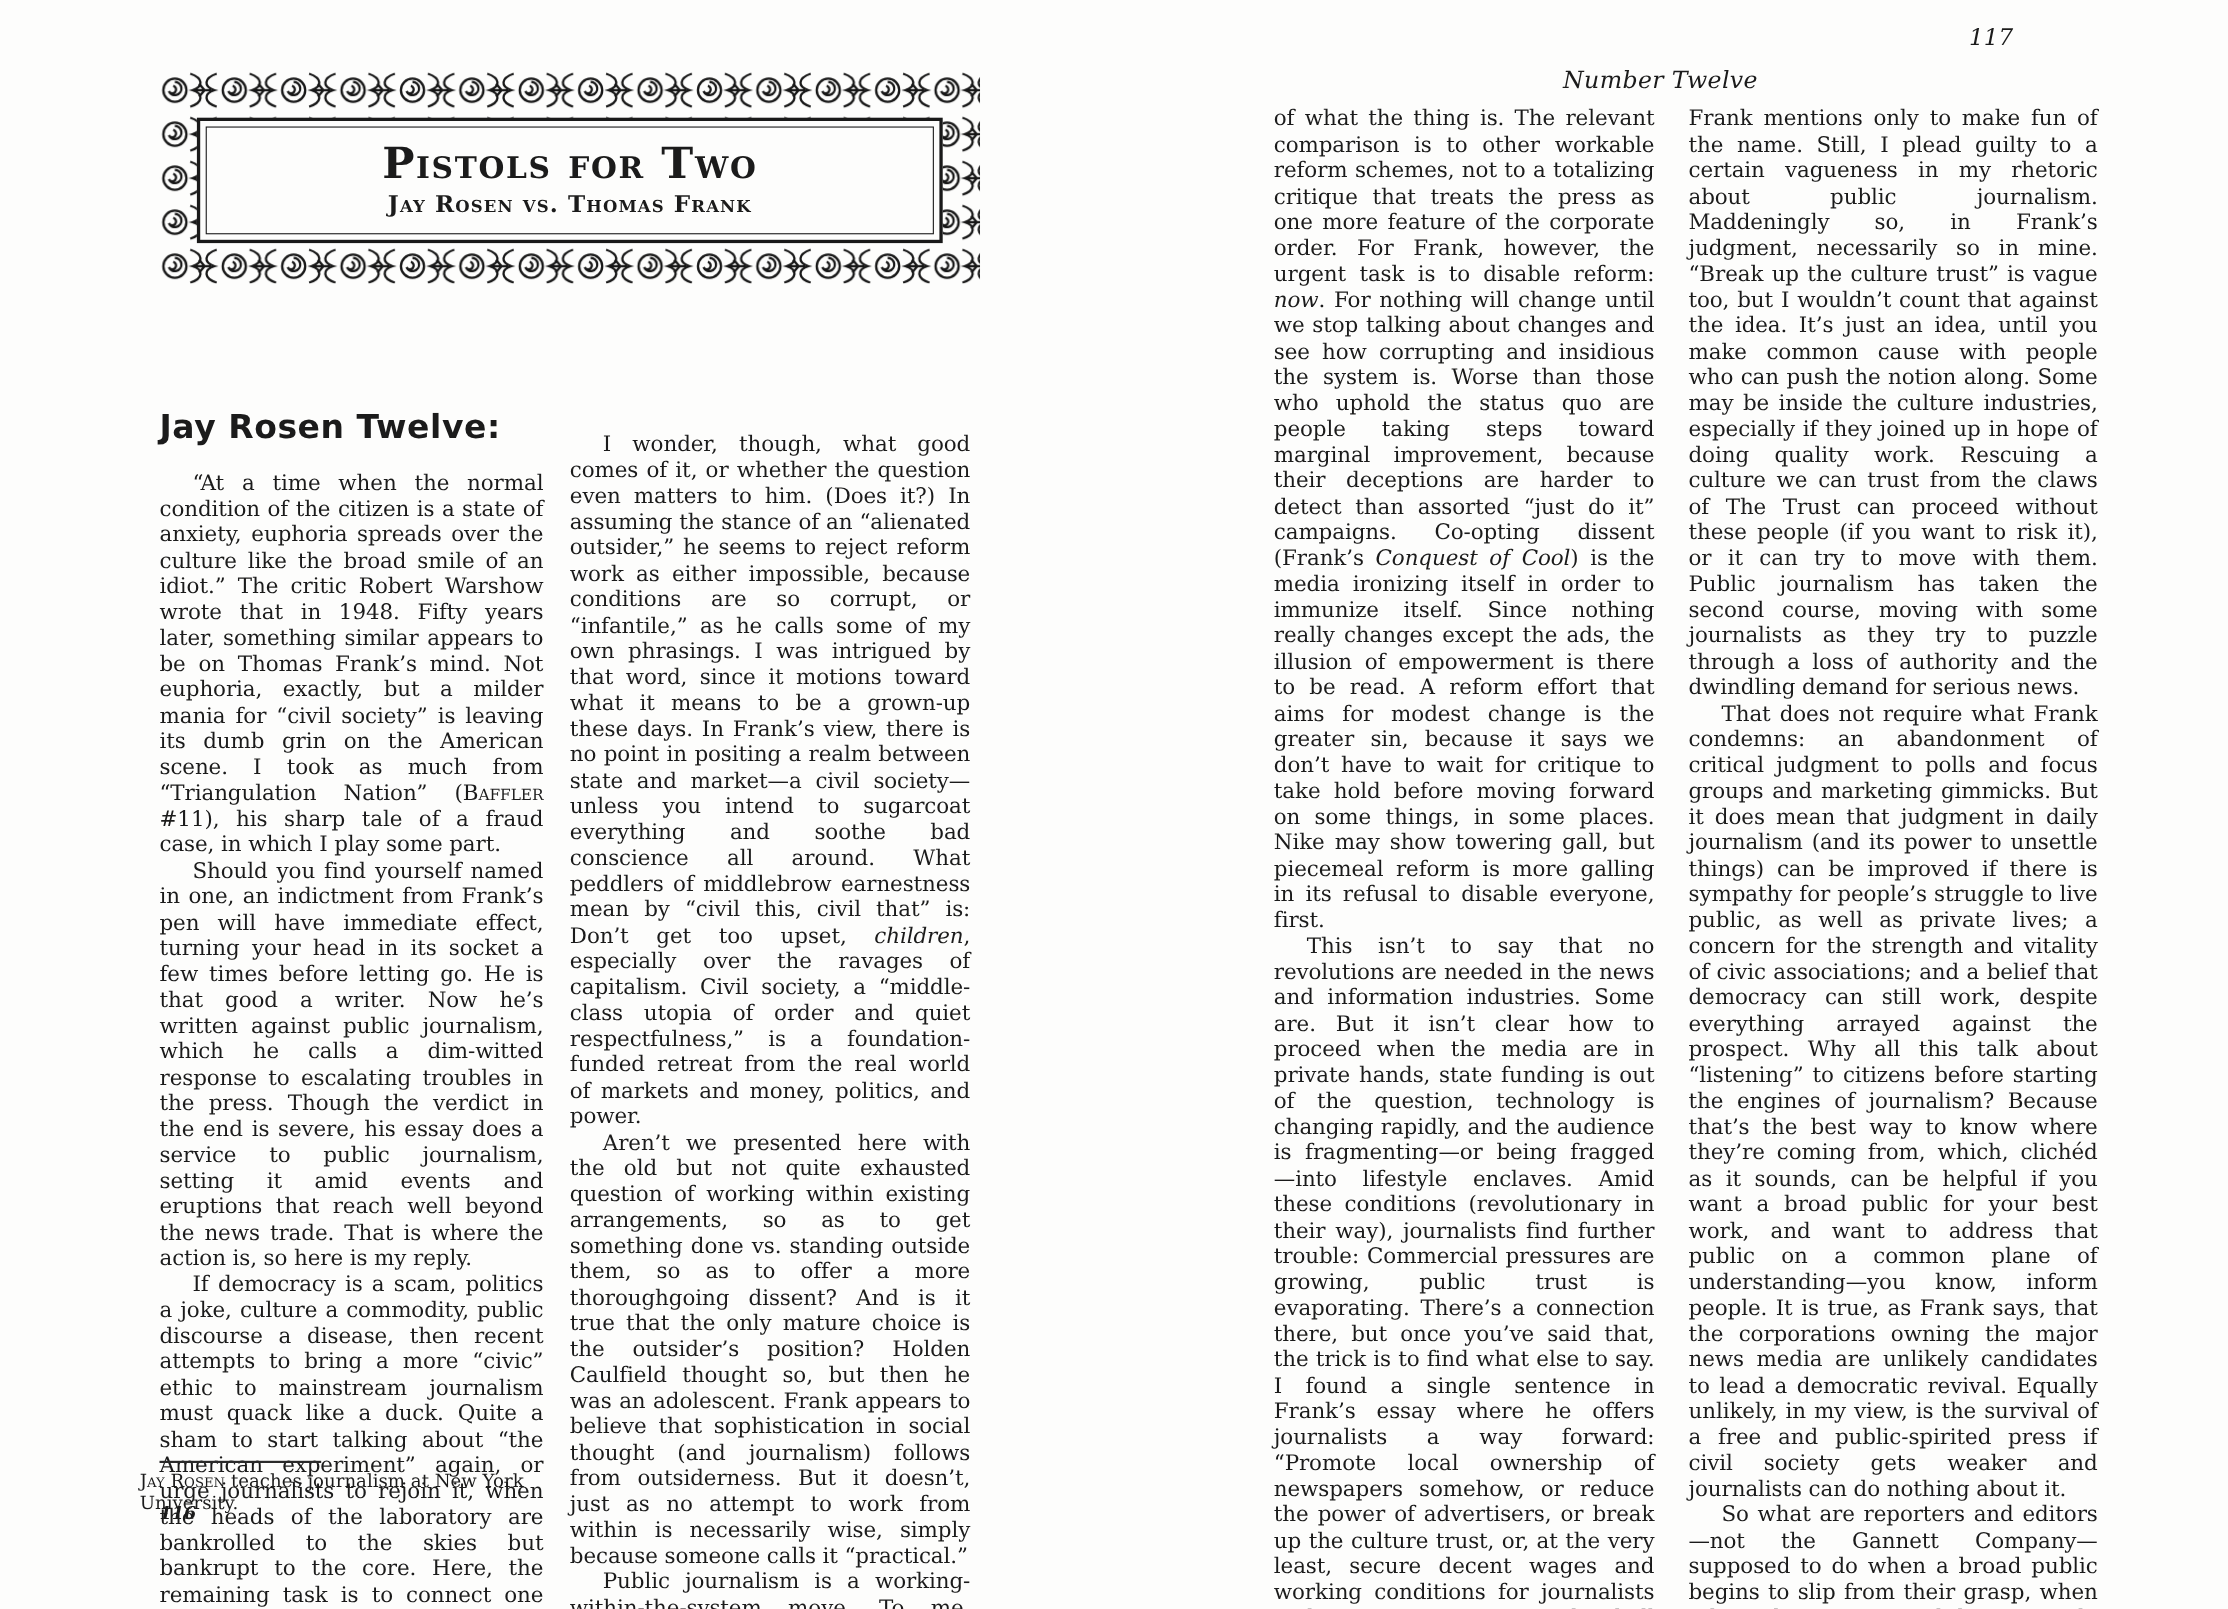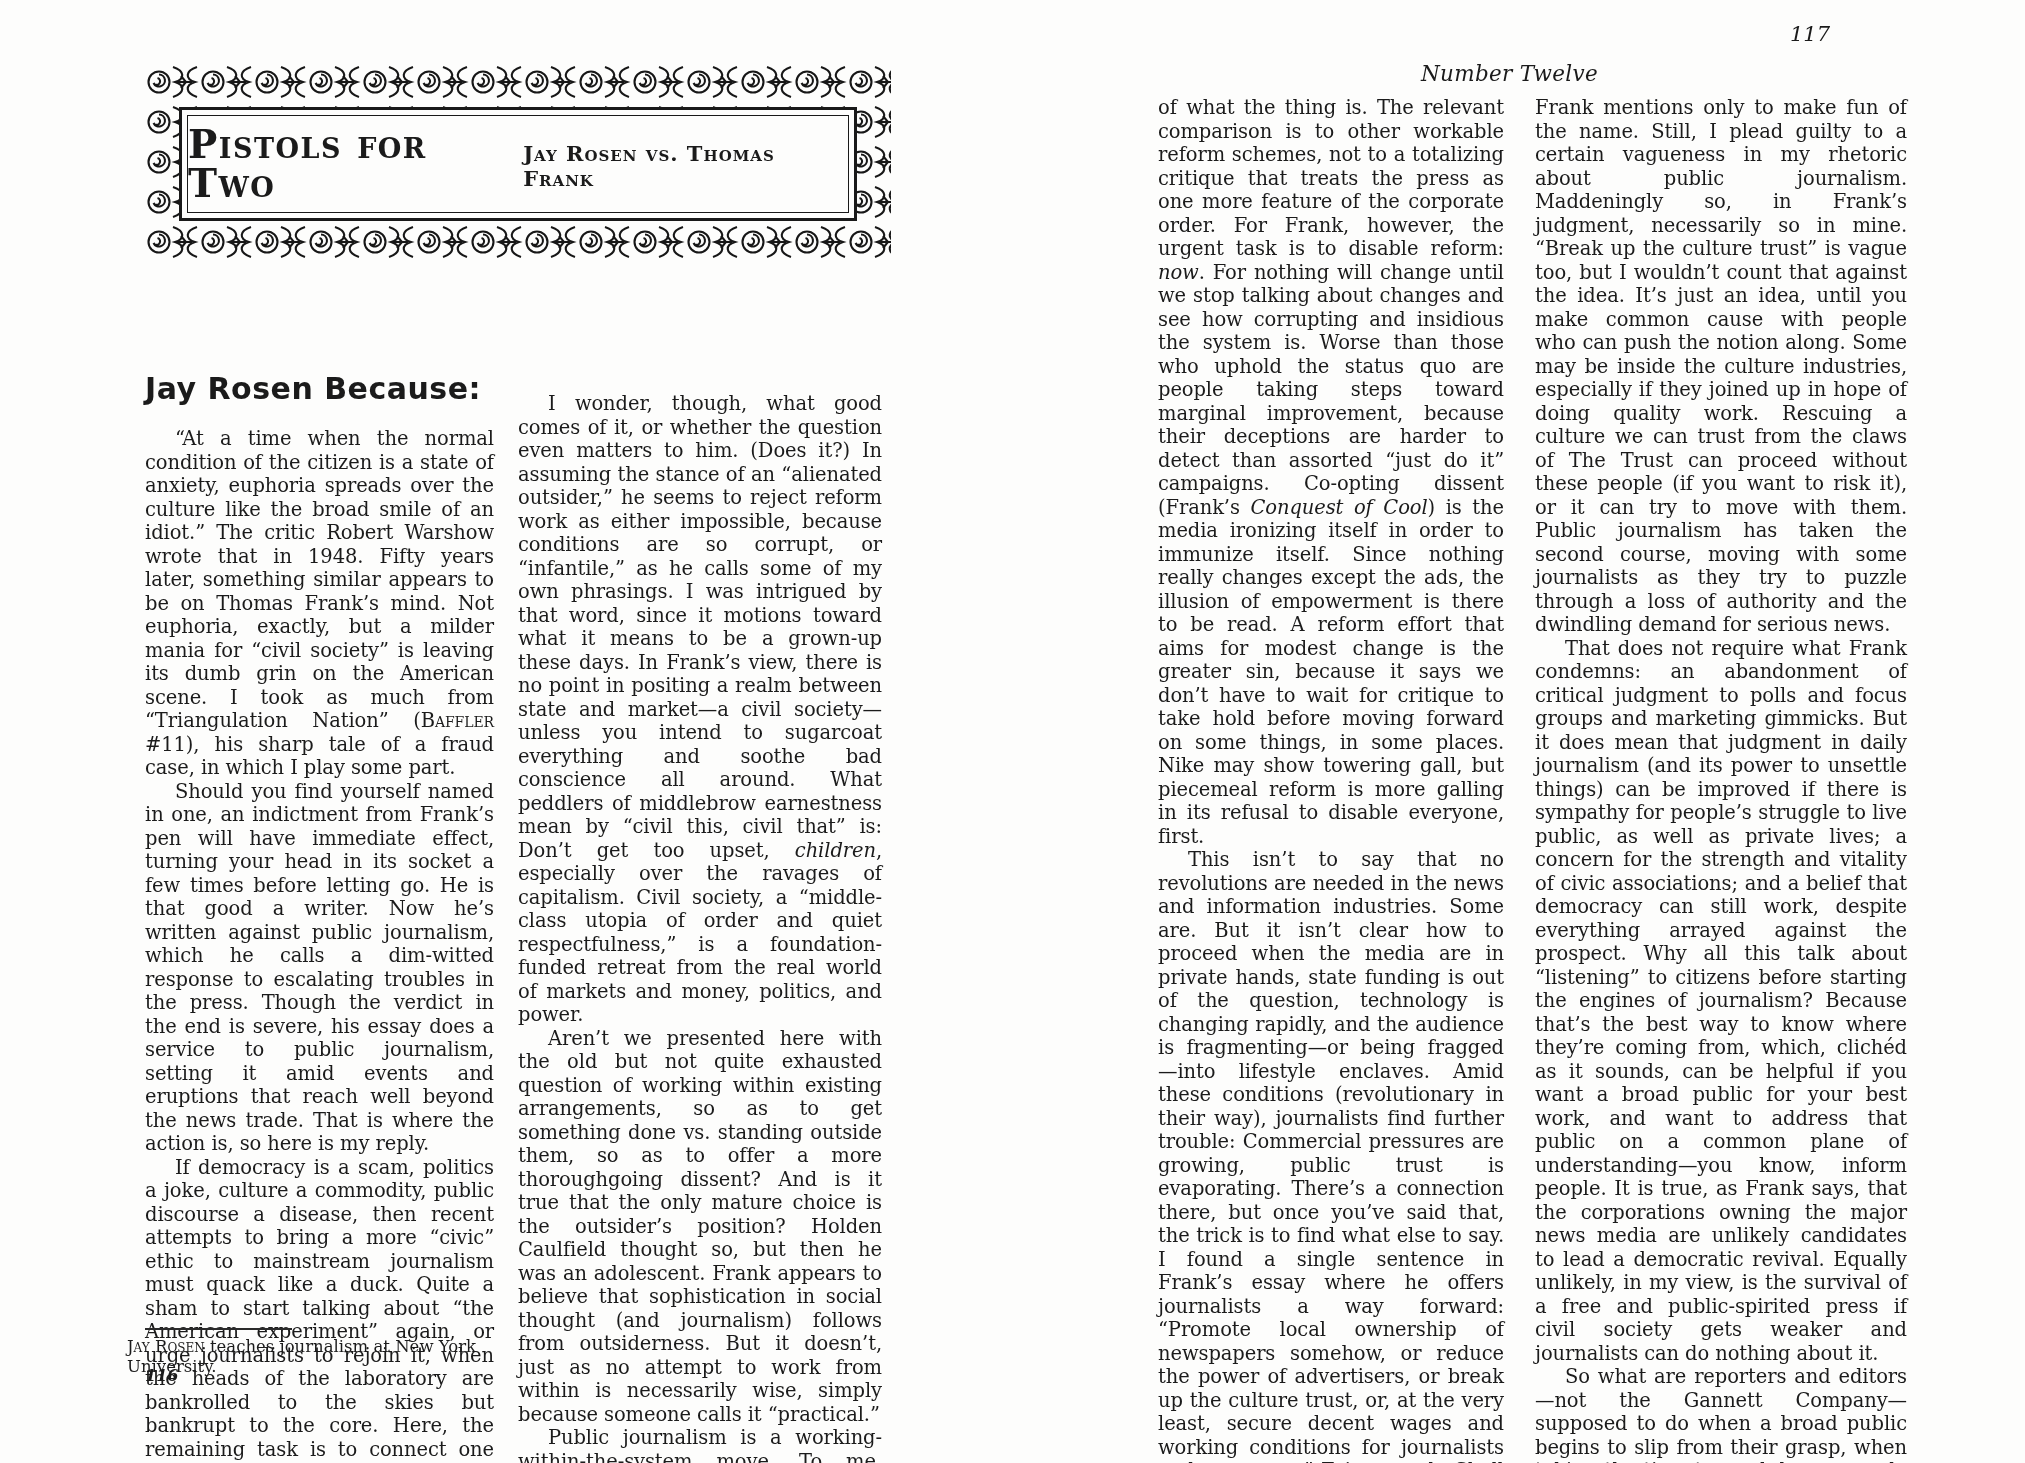--- a/index.html
+++ b/index.html
@@ -19,21 +19,21 @@
   .col-l2 { left: 518px; top: 392px;  width: 364px; }
   .col-r1 { left: 1158px; top: 96px;  width: 346px; }
   .col-r2 { left: 1535px; top: 96px;  width: 372px; }
 
   
   .title-frame { position: absolute; left: 145px; top: 62px; width: 746px; height: 196px; }
   .title-frame svg { position: absolute; left: 0; top: 0; }
   .title-box { position: absolute; left: 34px; top: 45px; width: 678px; height: 114px;
                background: #fdfdfc; border: 3px solid #191919; padding: 5px; }
   .title-box-inner { width: 100%; height: 100%; border: 1.5px solid #191919;
-                     display: flex; flex-direction: row; align-items: center; justify-content: center; }
+                     display: flex; flex-direction: column; align-items: center; justify-content: center; }
   .article-title { font-size: 39px; font-weight: bold; font-variant: small-caps; letter-spacing: 1.5px; line-height: 1; }
   .article-subtitle { font-size: 21px; font-weight: bold; font-variant: small-caps;
                       letter-spacing: 1px; margin-top: 4px; }
 
   
   .writes-heading { position: absolute; left: 145px; top: 371px;
                     font-family: "DejaVu Sans", sans-serif; font-weight: bold;
                     font-size: 30px; letter-spacing: 0.5px; }
   .foot-rule { position: absolute; left: 145px; top: 1328px; width: 147px; height: 2px; background: #2a2a2a; }
   .footnote { position: absolute; left: 127px; top: 1337px; width: 420px;
@@ -72,21 +72,21 @@
         <rect x="0" y="0" width="746" height="196" fill="url(#orn)"></rect>
       </svg>
       <div class="title-box">
         <div class="title-box-inner">
           <div class="article-title">Pistols for Two</div>
           <div class="article-subtitle">Jay Rosen vs. Thomas Frank</div>
         </div>
       </div>
     </div>
 
-    <h3 class="writes-heading">Jay Rosen Because:</h3>
+    <h3 class="writes-heading">Jay Rosen Twelve:</h3>
 
     <div class="col col-l1">
         <p><span>“At a time when the normal condition of the citizen is a state of anxiety, euphoria spreads over the culture like the broad smile of an idiot.” The critic Robert Warshow wrote that in 1948. Fifty years later, something similar appears to be on Thomas Frank’s mind. Not euphoria, exactly, but a milder mania for “civil society” is leaving its dumb grin on the American scene. I took as much from “Triangulation Nation” (</span><span class="sc">Baffler</span><span> #11), his sharp tale of a fraud case, in which I play some part.</span></p>
         <p><span>Should you find yourself named in one, an indictment from Frank’s pen will have immediate effect, turning your head in its socket a few times before letting go. He is that good a writer. Now he’s written against public journalism, which he calls a dim-witted response to escalating troubles in the press. Though the verdict in the end is severe, his essay does a service to public journalism, setting it amid events and eruptions that reach well beyond the news trade. That is where the action is, so here is my reply.</span></p>
         <p><span>If democracy is a scam, politics a joke, culture a commodity, public discourse a disease, then recent attempts to bring a more “civic” ethic to mainstream journalism must quack like a duck. Quite a sham to start talking about “the American experiment” again, or urge journalists to rejoin it, when the heads of the laboratory are bankrolled to the skies but bankrupt to the core. Here, the remaining task is to connect one odious thing with another, and satirize what passes for seriousness in a jaded age. Frank is good at that.</span></p>
       </div>
 
     <div class="col col-l2">
         <p><span>I wonder, though, what good comes of it, or whether the question even matters to him. (Does it?) In assuming the stance of an “alienated outsider,” he seems to reject reform work as either impossible, because conditions are so corrupt, or “infantile,” as he calls some of my own phrasings. I was intrigued by that word, since it motions toward what it means to be a grown-up these days. In Frank’s view, there is no point in positing a realm between state and market—a civil society—unless you intend to sugarcoat everything and soothe bad conscience all around. What peddlers of middlebrow earnestness mean by “civil this, civil that” is: Don’t get too upset, </span><span class="i">children</span><span>, especially over the ravages of capitalism. Civil society, a “middle-class utopia of order and quiet respectfulness,” is a foundation-funded retreat from the real world of markets and money, politics, and power.</span></p>
         <p><span>Aren’t we presented here with the old but not quite exhausted question of working within existing arrangements, so as to get something done vs. standing outside them, so as to offer a more thoroughgoing dissent? And is it true that the only mature choice is the outsider’s position? Holden Caulfield thought so, but then he was an adolescent. Frank appears to believe that sophistication in social thought (and journalism) follows from outsiderness. But it doesn’t, just as no attempt to work from within is necessarily wise, simply because someone calls it “practical.”</span></p>

